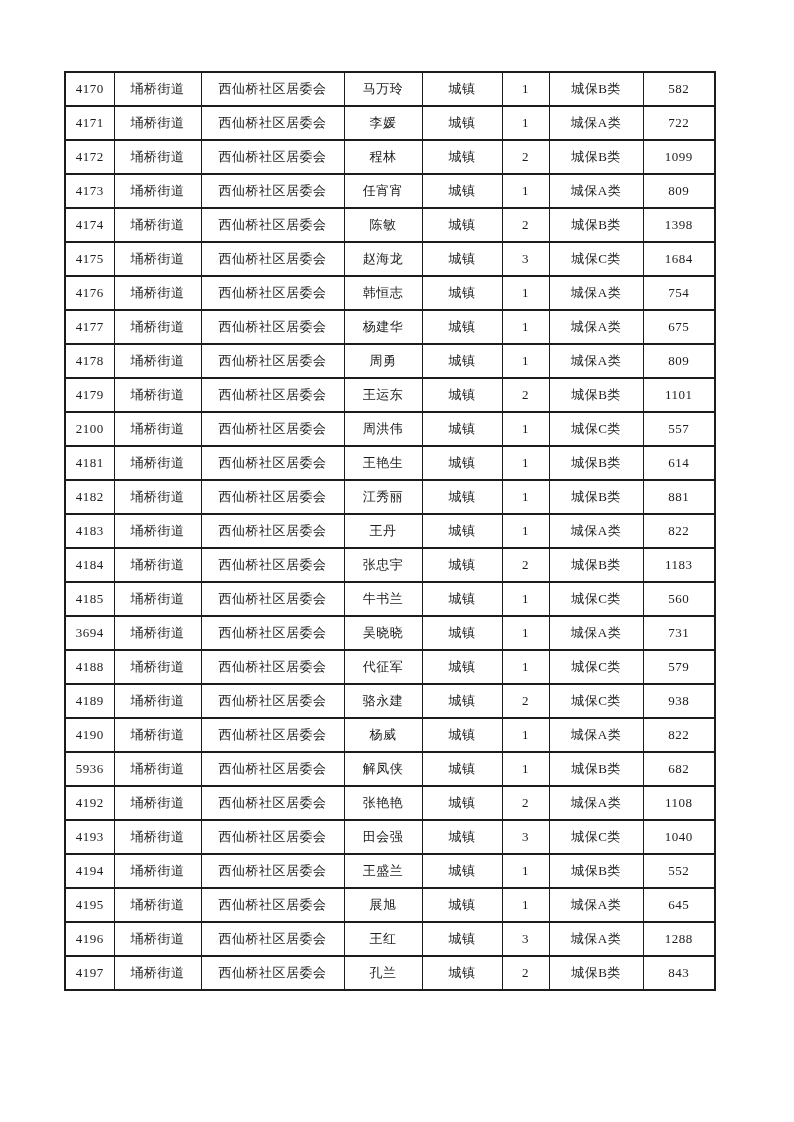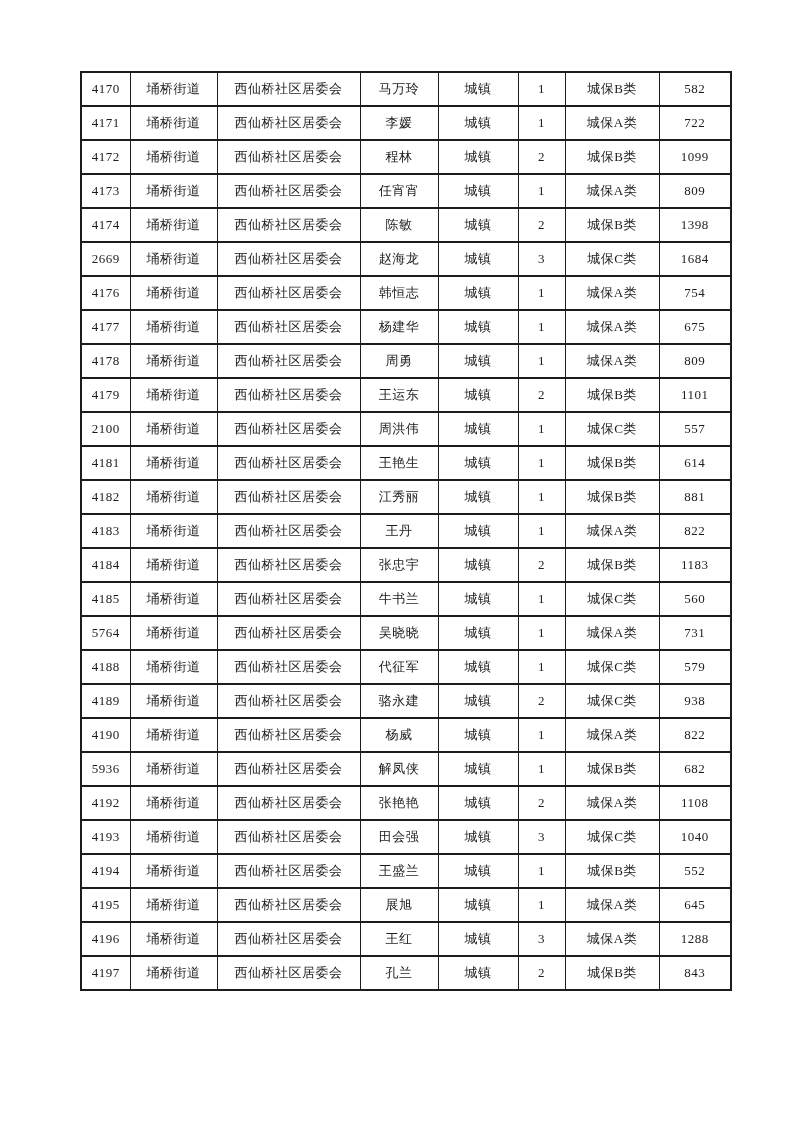--- a/index.html
+++ b/index.html
@@ -7,21 +7,21 @@
     position: relative;
     width: 794px;
     height: 1122px;
     background: #ffffff;
     overflow: hidden;
     font-family: "Liberation Serif", "DejaVu Serif", serif;
     color: #1c1c1c;
   }
   table.data-table {
     position: absolute;
-    left: 80px;
+    left: 64px;
     top: 71px;
     border-collapse: collapse;
     table-layout: fixed;
     border: 2px solid #1c1c1c;
   }
   table.data-table td {
     border: 1px solid #1c1c1c;
     border-top-width: 2px;
     border-bottom-width: 2px;
     height: 32px;
@@ -102,21 +102,21 @@
           <td>4174</td>
           <td>埇桥街道</td>
           <td>西仙桥社区居委会</td>
           <td>陈敏</td>
           <td>城镇</td>
           <td>2</td>
           <td>城保B类</td>
           <td>1398</td>
         </tr>
         <tr>
-          <td>2669</td>
+          <td>4175</td>
           <td>埇桥街道</td>
           <td>西仙桥社区居委会</td>
           <td>赵海龙</td>
           <td>城镇</td>
           <td>3</td>
           <td>城保C类</td>
           <td>1684</td>
         </tr>
         <tr>
           <td>4176</td>
@@ -212,21 +212,21 @@
           <td>4185</td>
           <td>埇桥街道</td>
           <td>西仙桥社区居委会</td>
           <td>牛书兰</td>
           <td>城镇</td>
           <td>1</td>
           <td>城保C类</td>
           <td>560</td>
         </tr>
         <tr>
-          <td>5764</td>
+          <td>3694</td>
           <td>埇桥街道</td>
           <td>西仙桥社区居委会</td>
           <td>吴晓晓</td>
           <td>城镇</td>
           <td>1</td>
           <td>城保A类</td>
           <td>731</td>
         </tr>
         <tr>
           <td>4188</td>

